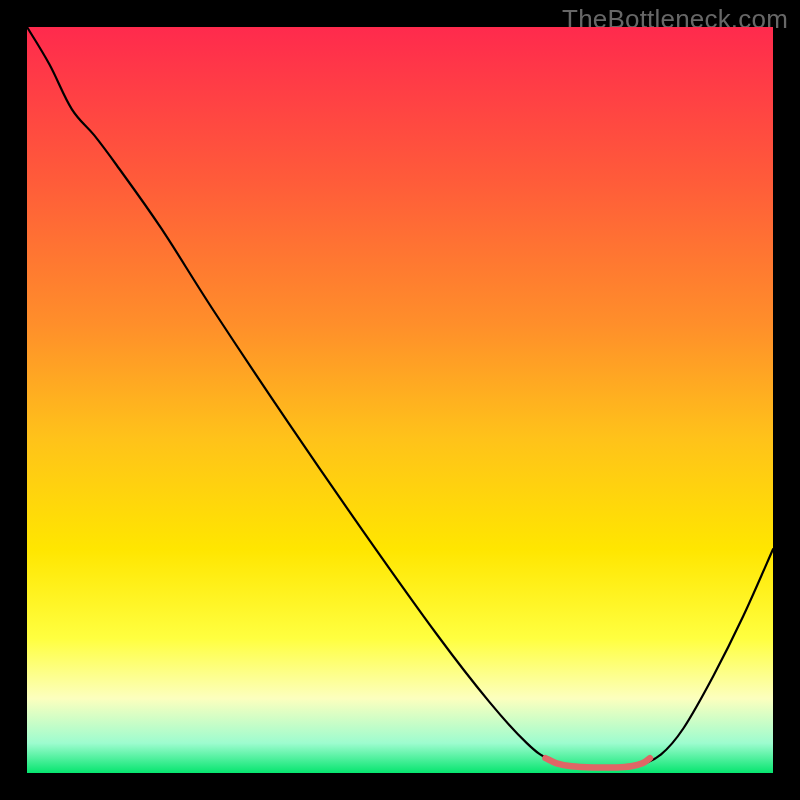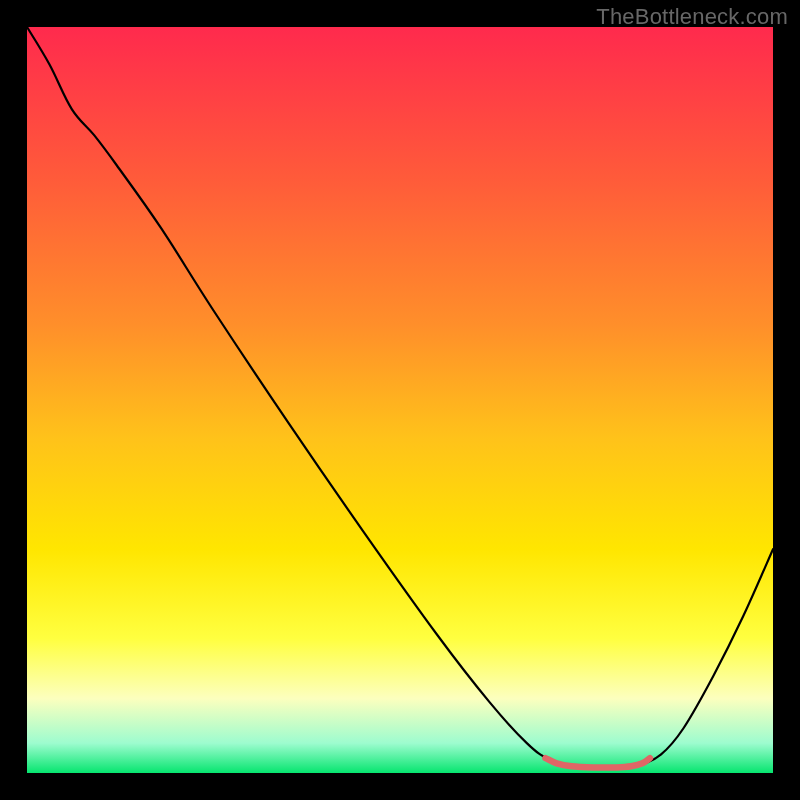--- a/index.html
+++ b/index.html
@@ -8,21 +8,21 @@
     position: relative;
     width: 800px;
     height: 800px;
     background: #000;
   }
   .watermark {
     position: absolute;
     top: 4px;
     right: 12px;
     font-family: Arial, Helvetica, sans-serif;
-    font-size: 22px;
+    font-size: 26px;
     color: #676767;
     font-weight: 500;
     letter-spacing: 0.2px;
   }
   .plot-area {
     position: absolute;
     left: 27px;
     top: 27px;
     width: 746px;
     height: 746px;

